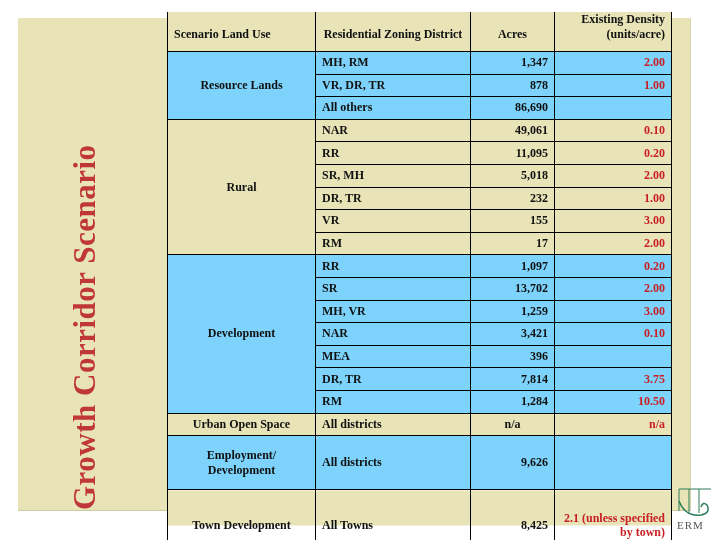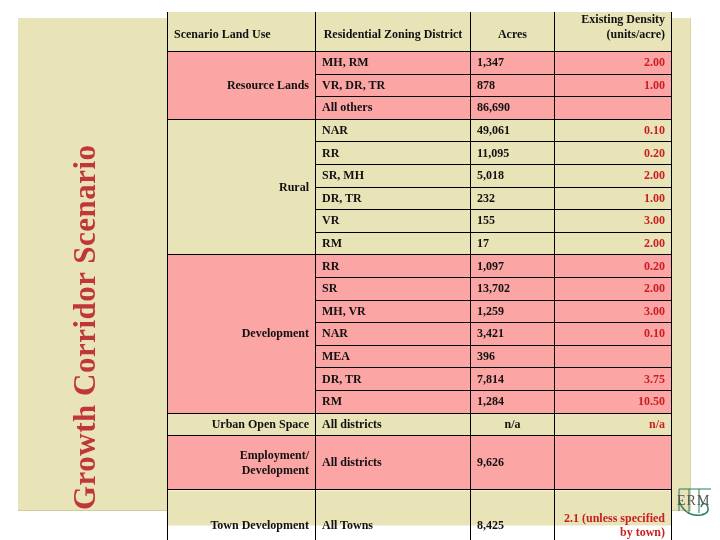--- a/index.html
+++ b/index.html
@@ -9,34 +9,34 @@
            background:#e8e4b8; border-right:1px solid #d8d4a8; border-bottom:1px solid #cfcba0; }
   .side-title { position:absolute; left:61px; top:510px; width:500px; height:48px;
                 transform-origin:0 0; transform:rotate(-90deg);
                 color:#c0373a; font-size:31px; font-weight:bold; letter-spacing:0.5px;
                 line-height:48px; white-space:nowrap; text-align:left; }
   table.grid { position:absolute; left:167px; top:12px; border-collapse:collapse;
                font-size:12px; font-weight:bold; color:#111; }
   table.grid td, table.grid th { padding:0 6px; border-left:1.5px solid #000; border-right:1.5px solid #000;
                border-top:1.5px solid #000; border-bottom:1.5px solid #000; }
   table.grid th { font-weight:bold; background:#e8e4b8; border-top:none; vertical-align:bottom; padding-bottom:9px; }
-  .c1 { width:135px; text-align:right; }
+  .c1 { width:135px; text-align:center; }
   .c2 { width:142px; text-align:left; }
-  .c3 { width:71px; }
+  .c3 { width:71px; text-align:right; }
   .c4 { width:104px; text-align:right; }
   .th-c2 { text-align:center !important; }
   .th-c3 { text-align:center !important;margin-left:43px; }
   .th-c4 { text-align:right !important; }
-  .gray td { background:#fca5a5; }
+  .gray td { background:#7dd3fc; }
   .beige td { background:#e8e4b8; }
   .red { color:#c81e24; }
   tr.r { height:22.6px; }
   .last td { background:transparent; }
   .logo { position:absolute; left:675px; top:487px; width:40px; height:44px; }
-  .logo-text { position:absolute; left:677px; top:493px; font-size:14px; color:#555;
+  .logo-text { position:absolute; left:677px; top:519px; font-size:11px; color:#555;
                font-family:"Liberation Serif", serif; letter-spacing:1px; }
 </style>
 </head>
 <body>
 
 <div class="panel"></div>
 <div class="side-title">Growth Corridor Scenario</div>
 
 <table class="grid">
   <tbody>

